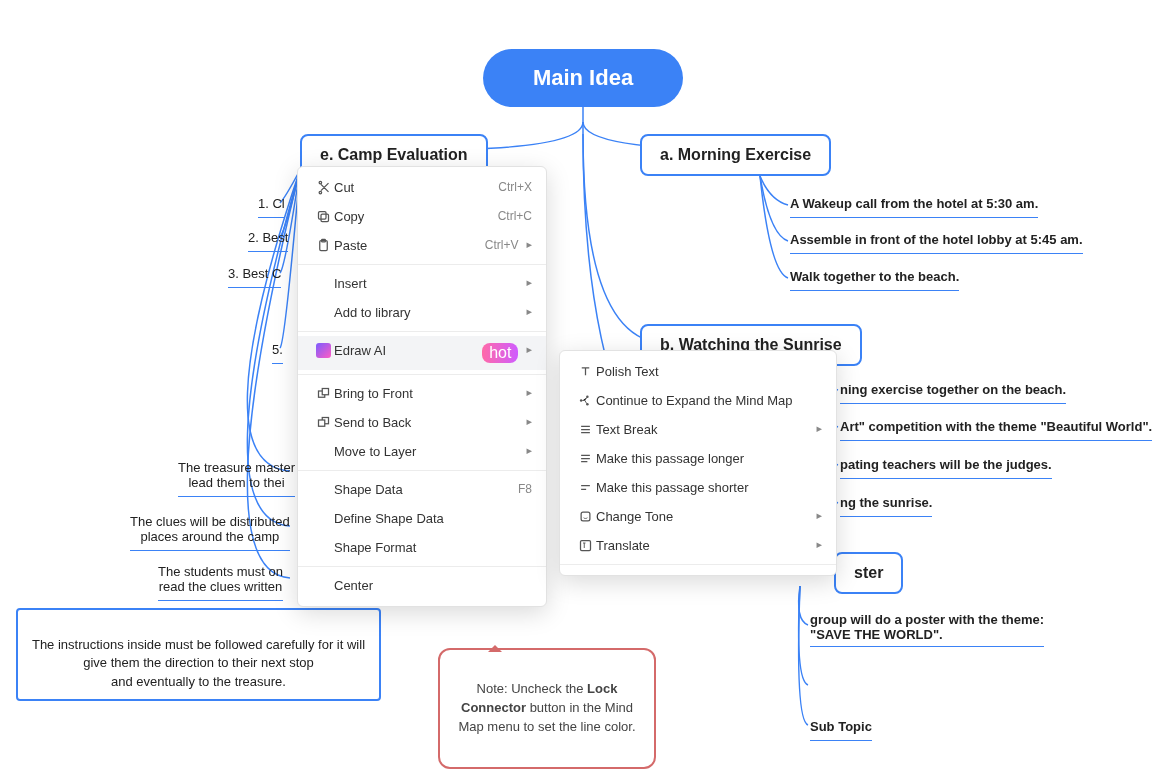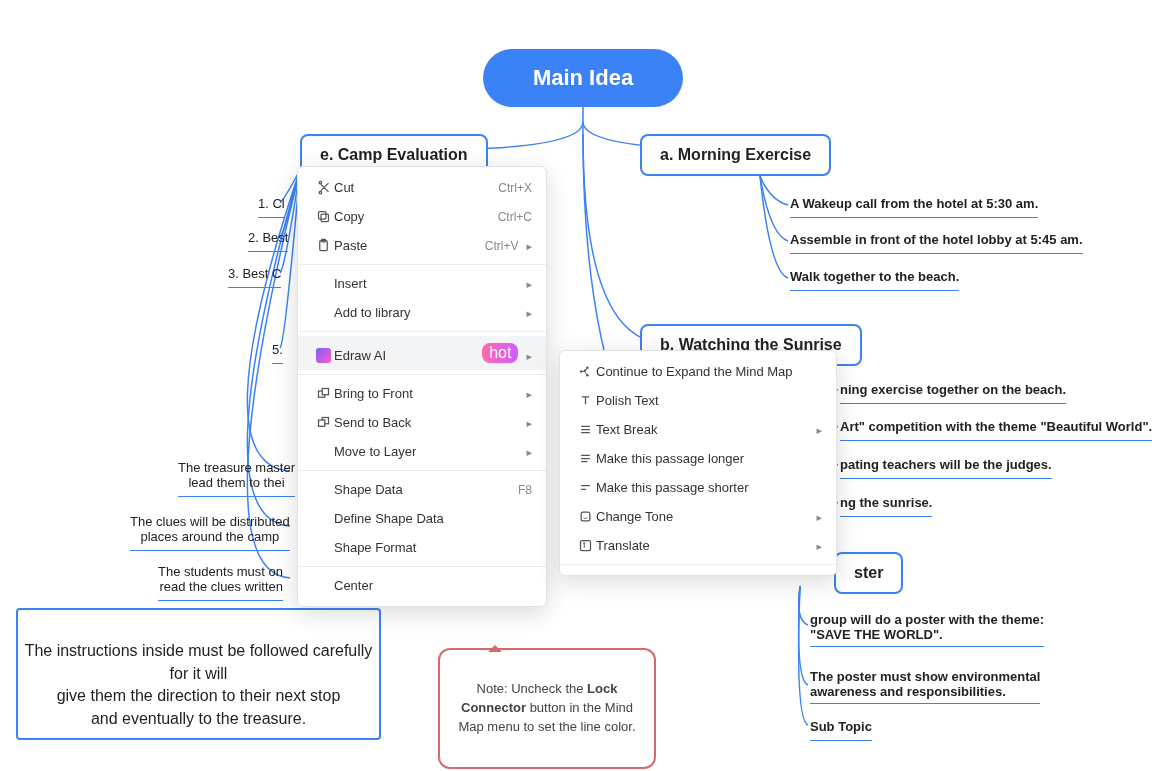--- a/index.html
+++ b/index.html
@@ -45,21 +45,21 @@
     border-bottom: 1.5px solid #3b82f6;
     white-space: nowrap;
   }
   .leaf.right { text-align: left; font-weight: bold; }
   .leaf.left { text-align: right; }
   .big-leaf {
     position: absolute;
     border: 2px solid #3b82f6;
     border-radius: 4px;
     padding: 8px 0;
-    font-size: 16px;
+    font-size: 13px;
     line-height: 1.4;
     text-align: center;
     background: #fff;
   }
   .note-callout {
     position: absolute;
     border: 2px solid #d46a6a;
     border-radius: 12px;
     padding: 30px 16px;
     text-align: center;
@@ -84,21 +84,21 @@
     border-radius: 6px;
     box-shadow: 0 6px 24px rgba(0,0,0,.15);
     padding: 6px 0;
     font-size: 13px;
     color: #333;
   }
   .ctxmenu.primary { left: 297px; top: 166px; width: 250px; }
   .ctxmenu.sub     { left: 559px; top: 350px; width: 278px; }
   .mi {
     display: flex;
-    align-items: flex-end;
+    align-items: flex-start;
     padding: 7px 14px;
     cursor: default;
     position: relative;
   }
   .mi:hover, .mi.active { background: #f3f4f6; }
   .mi .ic {
     width: 22px;
     display: inline-flex;
     justify-content: center;
     color: #555;
@@ -186,34 +186,33 @@
 <div class="leaf right" style="left:790px; top:228px"><span>Assemble in front of the hotel lobby at 5:45 am.</span></div>
 <div class="leaf right" style="left:790px; top:265px"><span>Walk together to the beach.</span></div>
 
 <div class="leaf right" style="left:840px; top:378px"><span>ning exercise together on the beach.</span></div>
 <div class="leaf right" style="left:840px; top:415px"><span>Art" competition with the theme "Beautiful World".</span></div>
 <div class="leaf right" style="left:840px; top:453px"><span>pating teachers will be the judges.</span></div>
 <div class="leaf right" style="left:840px; top:491px"><span>ng the sunrise.</span></div>
 
 <div class="leaf right" style="left:810px; top:608px; white-space:pre-line; border-bottom:none;"><span>group will do a poster with the theme:
 "SAVE THE WORLD".</span><div style="border-bottom:1.5px solid #3b82f6; margin-top:4px;"></div></div>
-<div class="leaf right" style="left:810px; top:665px; white-space:pre-line; border-bottom:none;"><span>The poster must show environmental
-awareness and responsibilities.</span><div style="border-bottom:1.5px solid #3b82f6; margin-top:4px;"></div></div>
+<div class="leaf right" style="left:810px; top:665px; white-space:pre-line; border-bottom:none;"><div style="border-bottom:1.5px solid #3b82f6; margin-top:4px;"></div></div>
 <div class="leaf right" style="left:810px; top:715px"><span>Sub Topic</span></div>
 
 <div class="leaf left" style="left:258px; top:192px"><span>1. Cl</span></div>
 <div class="leaf left" style="left:248px; top:226px"><span>2. Best</span></div>
 <div class="leaf left" style="left:228px; top:262px"><span>3. Best C</span></div>
 <div class="leaf left" style="left:272px; top:338px"><span>5.</span></div>
 
 <div class="leaf left" style="left:178px; top:456px; white-space:pre-line; text-align:center;"><span>The treasure master
 lead them to thei</span></div>
 <div class="leaf left" style="left:130px; top:510px; white-space:pre-line; text-align:center;"><span>The clues will be distributed
 places around the camp</span></div>
-<div class="leaf left" style="left:158px; top:560px; white-space:pre-line; text-align:right;"><span>The students must on
+<div class="leaf left" style="left:158px; top:560px; white-space:pre-line; text-align:center;"><span>The students must on
 read the clues written</span></div>
 
 <div class="big-leaf" style="left:16px; top:608px; width:365px; white-space:pre-line;">
   <span>The instructions inside must be followed carefully for it will
 give them the direction to their next stop
 and eventually to the treasure.</span>
 </div>
 
 <div class="note-callout" style="left:438px; top:648px;">
   <span><span>Note: Uncheck the </span><span class="bold">Lock Connector</span><span> button in the Mind Map menu to set the line color.</span></span>
@@ -314,39 +313,39 @@
   <div class="mi">
     <span class="ic"></span>
       <span class="lbl">Center</span>
   </div>
 </div>
 
 <div class="ctxmenu sub">
   <div class="mi">
     <span class="ic">
         <svg viewBox="0 0 24 24">
+          <path d="M6 6h12M12 6v12" stroke="#555" stroke-width="2"></path>
+        </svg>
+      </span>
+    <span class="lbl">Polish Text</span>
+  </div>
+  <div class="mi">
+    <span class="ic">
+        <svg viewBox="0 0 24 24">
           <circle cx="5" cy="12" r="2" fill="#555"></circle>
           <circle cx="15" cy="6" r="2" fill="#555"></circle>
           <circle cx="15" cy="18" r="2" fill="#555"></circle>
           <path d="M7 12h4l3-5M11 12l3 5" stroke="#555" stroke-width="1.5"></path>
         </svg>
       </span>
     <span class="lbl">Continue to Expand the Mind Map</span>
   </div>
   <div class="mi">
     <span class="ic">
         <svg viewBox="0 0 24 24">
-          <path d="M6 6h12M12 6v12" stroke="#555" stroke-width="2"></path>
-        </svg>
-      </span>
-    <span class="lbl">Polish Text</span>
-  </div>
-  <div class="mi">
-    <span class="ic">
-        <svg viewBox="0 0 24 24">
           <path d="M5 7h14M5 12h14M5 17h14" stroke="#555" stroke-width="2"></path>
         </svg>
       </span>
     <span class="lbl">Text Break</span>
     <span class="arrow">▸</span>
   </div>
   <div class="mi">
     <span class="ic">
         <svg viewBox="0 0 24 24">
           <path d="M5 7h14M5 12h14M5 17h10" stroke="#555" stroke-width="2"></path>

